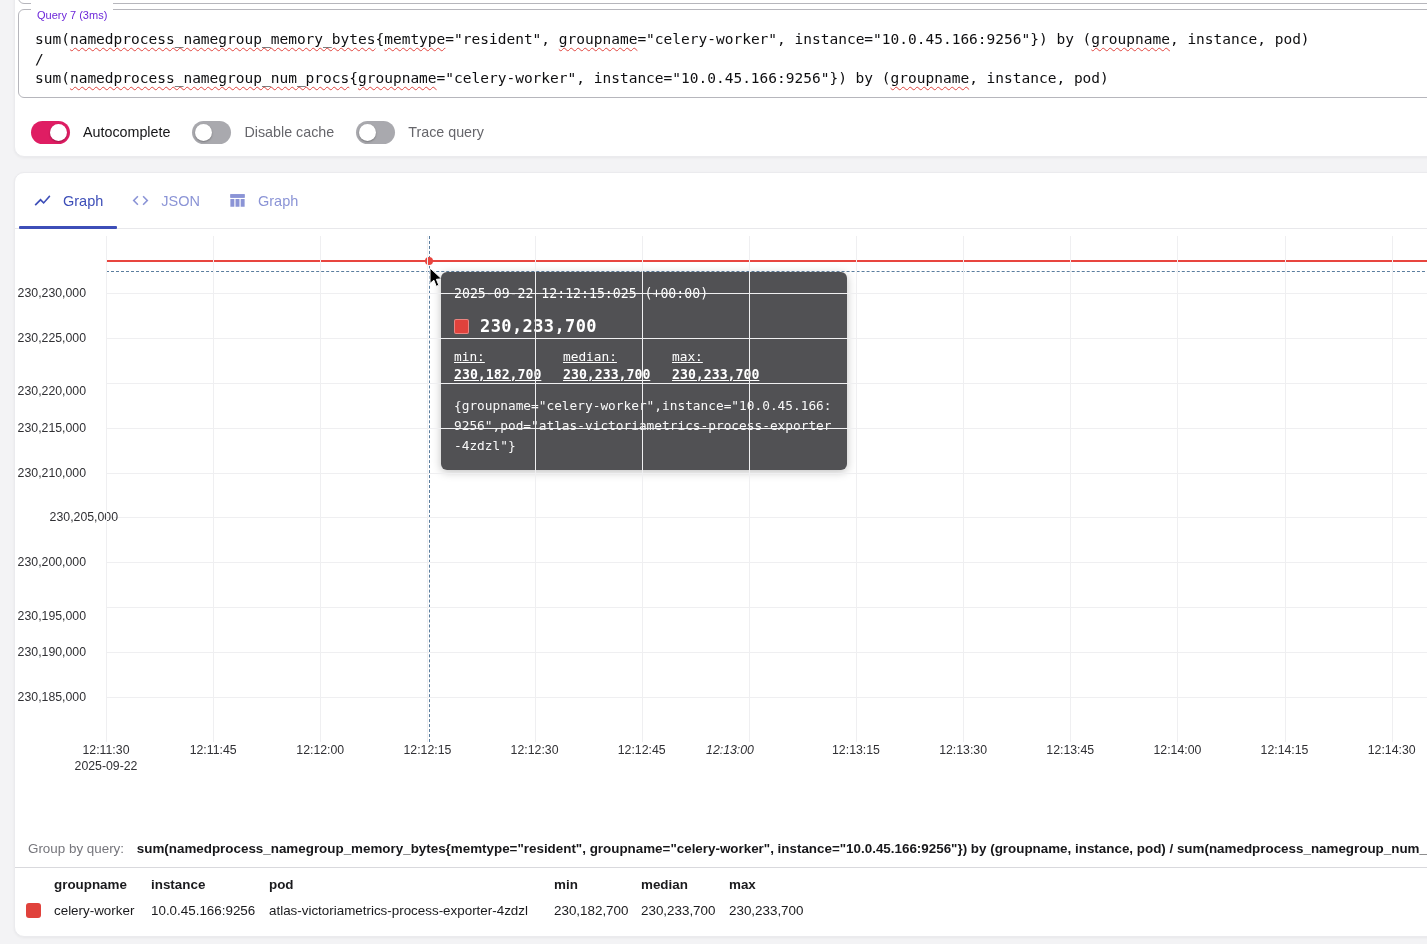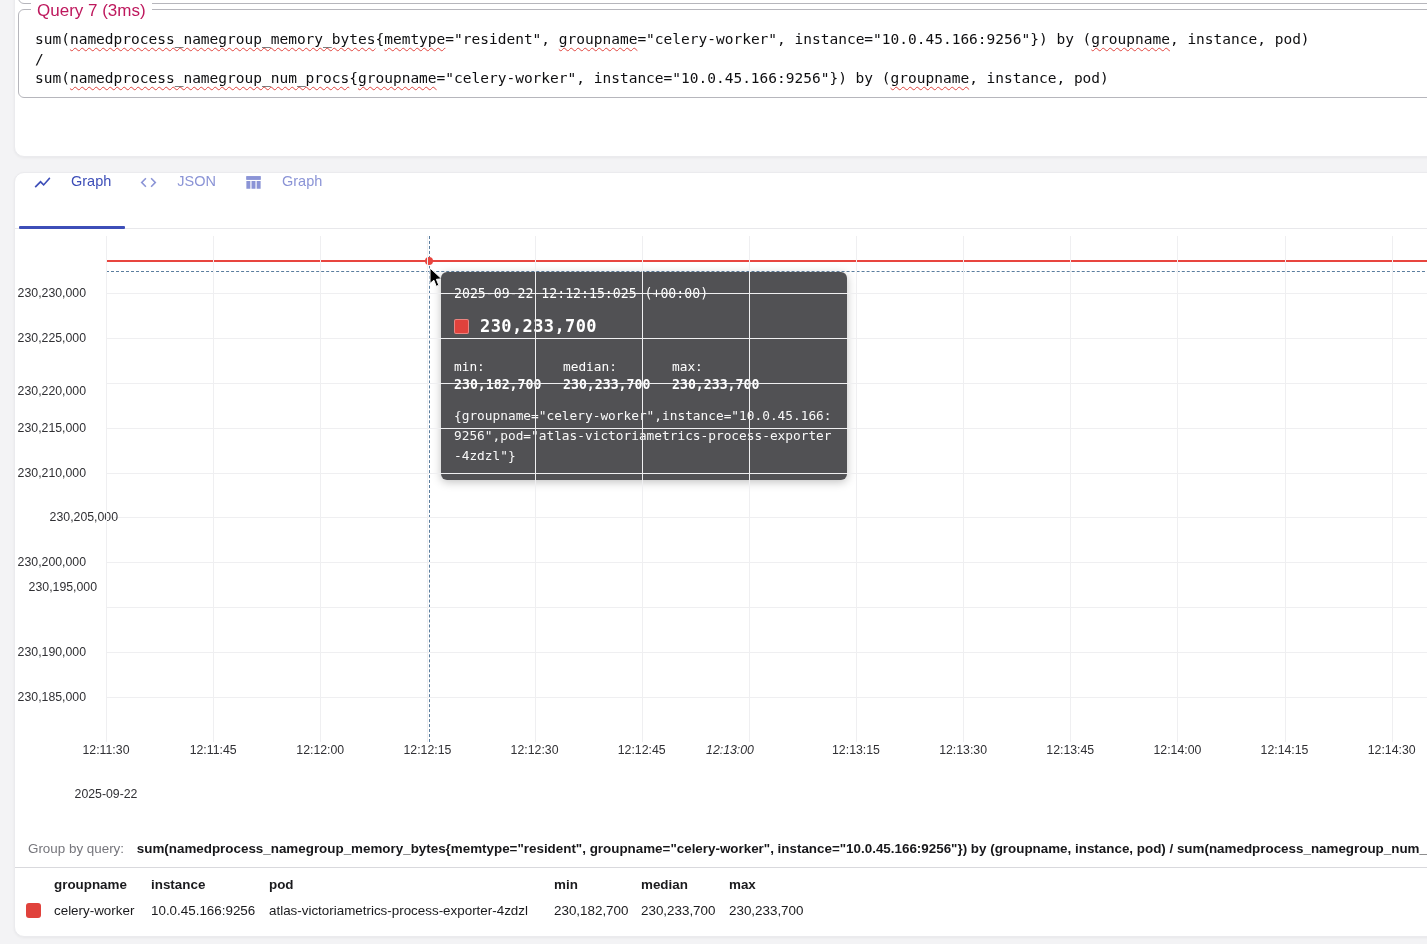--- a/index.html
+++ b/index.html
@@ -7,74 +7,74 @@
   body { position:relative; background:#f3f3f5; font-family:"Liberation Sans", sans-serif; }
 
   .card { position:absolute; background:#fff; border:1px solid #ebebee; border-radius:10px;
           box-shadow:0 1px 3px rgba(0,0,0,0.05); }
   #card-query { left:14px; top:-130px; right:-24px; height:287px; }
   #card-graph { left:14px; top:172px; right:-24px; height:765px; }
 
   .fieldset { position:absolute; border:1px solid #b6b6bc; border-radius:6px; }
   #fieldset-prev { left:3px; right:14px; top:113px; height:20px; }
   #fieldset-q7   { left:3px; right:14px; top:138px; height:89px; }
-  .fieldset-legend { position:absolute; top:-9px; left:12px; background:#fff; padding:0 6px;
-          font-size:17px; color:#be185d; white-space:nowrap; }
+  .fieldset-legend { position:absolute; top:-9px; left:12px; background:#fff; padding:8px 6px;
+          font-size:11px; color:#6d28d9; white-space:nowrap; }
 
   #query-editor { position:absolute; left:16px; top:20px; right:8px; cursor:text; }
   .qline { font-family:"DejaVu Sans Mono","Liberation Mono",monospace; font-size:14.5px;
           line-height:19.5px; color:#0e0e10; white-space:pre; }
   .misspell { text-decoration:underline wavy #e0443e 1px; text-underline-offset:2.5px;
           text-decoration-skip-ink:none; }
 
   #toggles-row { position:absolute; left:16px; top:247px; height:28px; display:flex; align-items:center; }
   .tgroup { display:inline-flex; align-items:center; gap:13px; margin-right:22px; cursor:pointer; }
   .switch { position:relative; display:inline-block; width:39px; height:23px; border-radius:12px;
           background:#a9a9ae; }
   .switch.on { background:#df1d63; }
   .knob { position:absolute; top:3px; left:3px; width:17px; height:17px; border-radius:50%;
           background:#fff; box-shadow:0 1px 2px rgba(0,0,0,0.3); }
   .switch.on .knob { left:19px; }
   .tlabel { font-size:14.3px; color:#66666b; }
   .tlabel.onl { color:#151517; }
 
   #tab-bar { position:absolute; left:0; top:0; right:0; height:56px; border-bottom:1px solid #e8e8eb;
           display:flex; align-items:stretch; padding-left:4px; }
-  .tab { position:relative; display:flex; gap:19px; padding:0 14px;
+  .tab { position:relative; display:flex; align-items:center; gap:11px; padding:0 14px;
           font-size:14.5px; color:#8b94d6; cursor:pointer; background:none; border:none;
           font-family:inherit; }
   .tab.active { color:#3d4eb8; }
   .tab.active::after { content:""; position:absolute; left:0; right:0; bottom:-1px; height:3px;
           background:#3d4eb8; border-radius:1px; }
   .tab svg { display:block; }
 
   #chart-layer { position:absolute; inset:0; }
   #plot-area { position:absolute; left:91px; top:63px; right:0; height:500px; cursor:crosshair; }
   .hgrid { position:absolute; left:91px; right:0; height:1px; background:#efeff1; }
   .vgrid { position:absolute; width:1px; background:#efeff1; }
   .ylab { position:absolute; left:0; width:71px; text-align:right; font-size:12.3px; color:#303034; }
   .xlab { position:absolute; top:570px; width:86px; text-align:center; font-size:12.3px; color:#303034; }
-  .xlab.date { top:614px; }
+  .xlab.date { top:586px; }
 
   #series-line { position:absolute; left:91px; right:0; top:87px; height:2px; background:#e8453f; }
   #crosshair-h { position:absolute; left:91px; right:0; top:98px; border-top:1px dashed #5b7e9f; }
   #crosshair-v { position:absolute; left:414px; top:63px; height:506px; border-left:1px dashed #5b7e9f; }
   #hover-dot { position:absolute; left:410px; top:84px; width:8px; height:8px; border-radius:50%;
           background:#e8453f; }
   #mouse-cursor { position:absolute; left:414px; top:95px; }
 
   #tooltip { position:absolute; left:426px; top:99px; width:406px; background:rgba(72,72,75,0.95);
           border-radius:6px; padding:14px 13px; box-shadow:0 2px 10px rgba(0,0,0,0.25);
           font-family:"DejaVu Sans Mono","Liberation Mono",monospace; color:#fff; }
   #tooltip-date { font-size:13.2px; }
   #tooltip-value-row { display:flex; align-items:center; gap:11px; margin-top:15px; }
   #tooltip-swatch { width:15px; height:15px; background:#e0423c; border:1px solid rgba(255,255,255,0.35);
           border-radius:2px; flex:0 0 auto; }
   #tooltip-value { font-size:17px; font-weight:bold; letter-spacing:0.4px; }
-  #tooltip-stats { display:flex; margin-top:23px; }
+  #tooltip-stats { display:flex; margin-top:13px;text-decoration:underline; }
   .stat { width:109px; }
   .slabel { font-size:12.8px; }
   .sval { font-size:13.2px; font-weight:bold; margin-top:3px; }
   #tooltip-labels { margin-top:14px; font-size:12.8px; line-height:20px; word-break:break-all;
           width:382px; color:rgba(255,255,255,0.96); }
 
   #groupby-row { position:absolute; left:13px; top:668px; right:4px; white-space:nowrap;
           overflow:hidden; font-size:13.4px; }
   #groupby-label { color:#76767c; }
   #groupby-query { color:#17171a; font-weight:bold; margin-left:9px; }
@@ -93,20 +93,40 @@
 <div id="card-query" class="card">
   <div id="fieldset-prev" class="fieldset"></div>
   <div id="fieldset-q7" class="fieldset">
     <span class="fieldset-legend">Query 7 (3ms)</span>
     <div id="query-editor">
         <div class="qline"><span>sum(</span><span class="misspell">namedprocess_namegroup_memory_bytes</span><span>{</span><span class="misspell">memtype</span><span>="resident", </span><span class="misspell">groupname</span><span>="celery-worker", instance="10.0.45.166:9256"}) by (</span><span class="misspell">groupname</span><span>, instance, pod)</span></div>
         <div class="qline"><span>/</span></div>
         <div class="qline"><span>sum(</span><span class="misspell">namedprocess_namegroup_num_procs</span><span>{</span><span class="misspell">groupname</span><span>="celery-worker", instance="10.0.45.166:9256"}) by (</span><span class="misspell">groupname</span><span>, instance, pod)</span></div>
       </div>
   </div>
+  <div id="toggles-row">
+      <span class="tgroup">
+        <span class="switch on">
+          <span class="knob"></span>
+        </span>
+        <span class="tlabel onl">Autocomplete</span>
+      </span>
+      <span class="tgroup">
+        <span class="switch">
+          <span class="knob"></span>
+        </span>
+        <span class="tlabel">Disable cache</span>
+      </span>
+      <span class="tgroup">
+        <span class="switch">
+          <span class="knob"></span>
+        </span>
+        <span class="tlabel">Trace query</span>
+      </span>
+    </div>
 </div>
 
 <div id="card-graph" class="card">
   <div id="tab-bar">
       <button class="tab active">
         <span>
           <svg viewBox="0 0 24 24" width="19" height="19">
             <path fill="currentColor" d="M3.5 18.5l6-6.01 4 4L22 6.92 20.59 5.5l-7.09 8.09-4-4L2 17l1.5 1.5z"></path>
           </svg>
         </span>
@@ -214,21 +234,21 @@
       <div class="ylab" style="top: 202.76px; margin-top: 8px;">230,220,000</div>
       <div class="hgrid" style="top: 254.64px;"></div>
       <div class="ylab" style="top: 247.64px;">230,215,000</div>
       <div class="hgrid" style="top: 299.52px;"></div>
       <div class="ylab" style="top: 292.52px;">230,210,000</div>
       <div class="hgrid" style="top: 344.4px;"></div>
       <div class="ylab" style="top: 337.4px; margin-left: 32px;">230,205,000</div>
       <div class="hgrid" style="top: 389.28px;"></div>
       <div class="ylab" style="top: 382.28px;">230,200,000</div>
       <div class="hgrid" style="top: 434.16px;"></div>
-      <div class="ylab" style="top: 407px; margin-left: 11px;">230,195,000</div>
+      <div class="ylab" style="top: 436px;">230,195,000</div>
       <div class="hgrid" style="top: 479.04px;"></div>
       <div class="ylab" style="top: 472.04px;">230,190,000</div>
       <div class="hgrid" style="top: 523.92px;"></div>
       <div class="ylab" style="top: 516.92px;">230,185,000</div>
       <div class="vgrid" style="left: 91px; top: 63px; height: 506px;"></div>
       <div class="xlab" style="left: 48px;">12:11:30</div>
       <div class="vgrid" style="left: 198.14px; top: 63px; height: 506px;"></div>
       <div class="xlab" style="left: 155.14px;">12:11:45</div>
       <div class="vgrid" style="left: 305.28px; top: 63px; height: 506px;"></div>
       <div class="xlab" style="left: 262.28px;">12:12:00</div>

